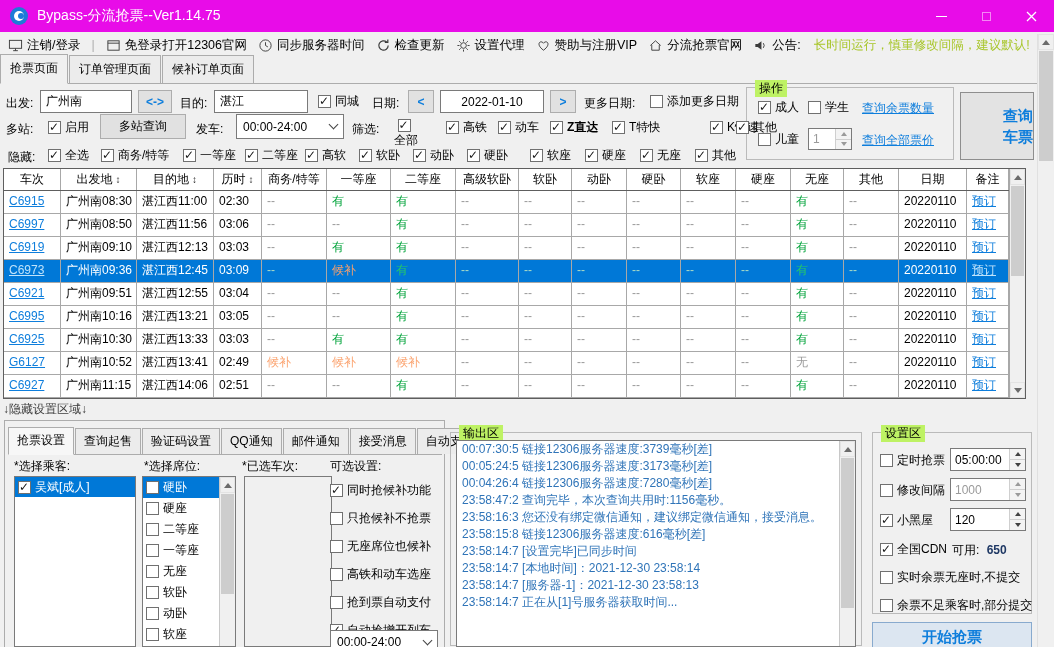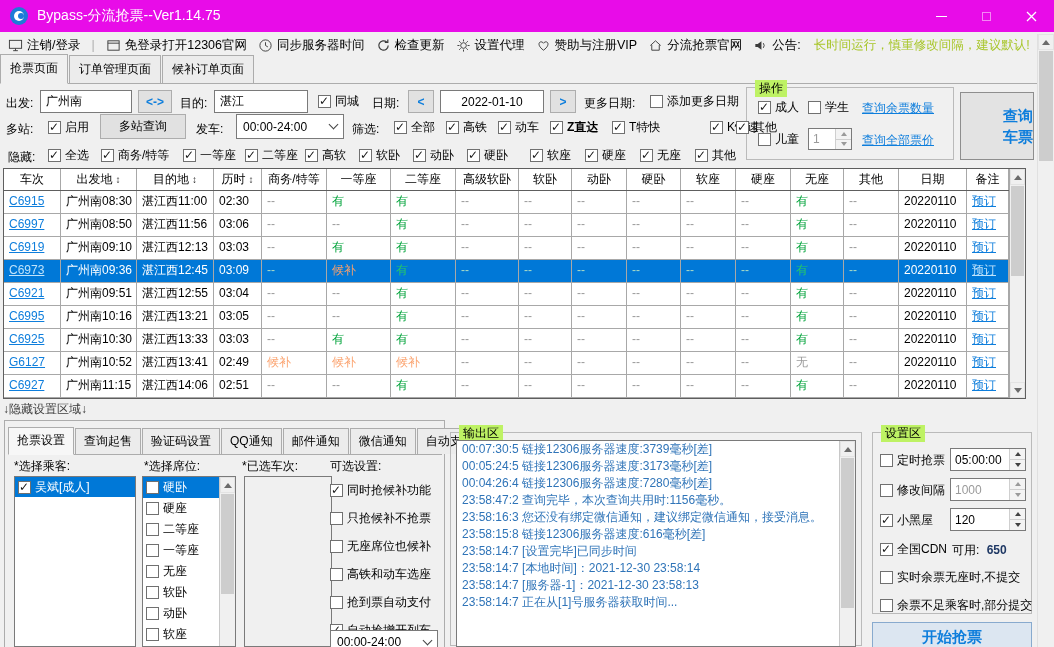--- a/index.html
+++ b/index.html
@@ -247,21 +247,21 @@
         <span>启用</span>
       </span></span>
   <span class="abs btn" style="left:100px;top:114px;width:86px;height:25px">多站查询</span>
   <span class="abs label" style="left:196px;top:121px">发车:</span>
   <span class="abs select" style="left:236px;top:114px;width:108px;height:25px">
     <span>00:00-24:00</span>
     <span class="chev"></span>
   </span>
   <span class="abs label" style="left:352px;top:121px">筛选:</span>
   <div class="abs" id="filters" style="left:0;top:119px">
-      <span class="cbrow" style="position: absolute; left: 394px;">
+      <span class="cbrow" style="position: absolute; left: 394px; flex-direction: column;">
         <span class="cb on"></span>
         <span>全部</span>
       </span>
       <span class="cbrow" style="position: absolute; left: 446px;">
         <span class="cb on"></span>
         <span>高铁</span>
       </span>
       <span class="cbrow" style="position: absolute; left: 498px;">
         <span class="cb on"></span>
         <span>动车</span>
@@ -577,21 +577,21 @@
 
   <div class="sep">↓隐藏设置区域↓</div>
 
   <div class="panel">
     <div class="btabs" id="btabs">
         <span class="btab active">抢票设置</span>
         <span class="btab">查询起售</span>
         <span class="btab">验证码设置</span>
         <span class="btab">QQ通知</span>
         <span class="btab">邮件通知</span>
-        <span class="btab">微信通知</span>
+        <span class="btab">接受消息</span>
         <span class="btab">自动支付</span>
       </div>
   </div>
   <span class="collabel" style="left:14px;top:458px">*选择乘客:</span>
   <span class="collabel" style="left:144px;top:458px">*选择席位:</span>
   <span class="collabel" style="left:242px;top:458px">*已选车次:</span>
   <span class="collabel" style="left:330px;top:458px">可选设置:</span>
 
   <div class="listbox" id="plist" style="left:14px;top:476px;width:122px;height:171px">
       <div class="litem sel">

